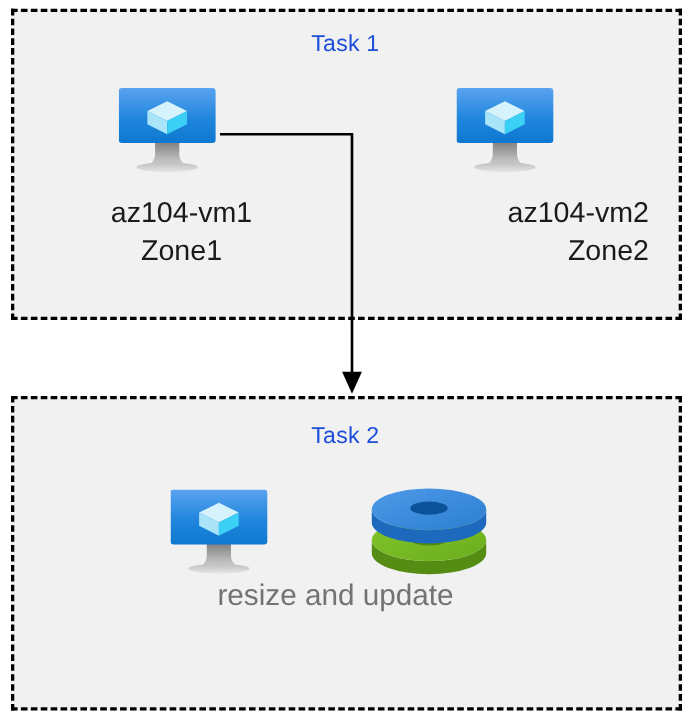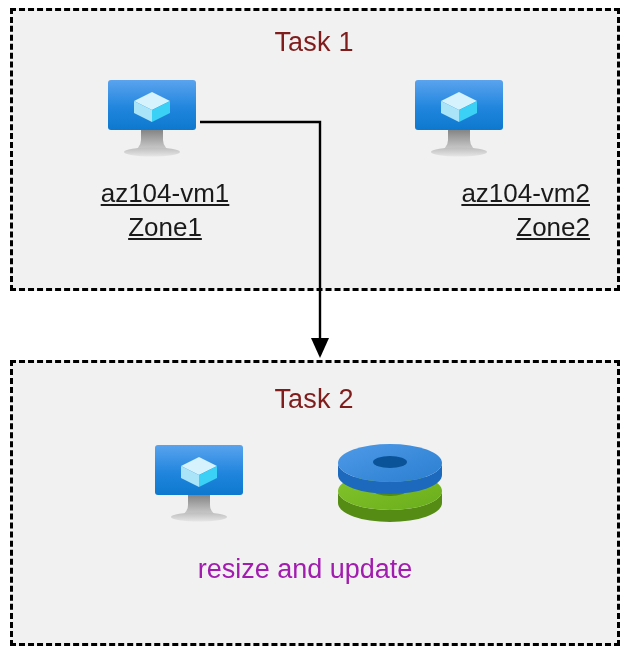--- a/index.html
+++ b/index.html
@@ -32,22 +32,22 @@
     border: 3px dashed #000000;
   }
   #task1-box { left: 10px;  top: 8px;   width: 610px; height: 283px; }
   #task2-box { left: 10px;  top: 360px; width: 610px; height: 286px; }
 
   .task-title {
     position: absolute;
     left: 0;
     width: 100%;
     text-align: center;
-    color: #7f1d1d;
-    font-size: 27px;
+    color: #1d4ed8;
+    font-size: 21px;
     line-height: 1;
     letter-spacing: 0.2px;
     font-family: "Liberation Sans", sans-serif;
   }
   #task1-title { top: 29px; }
   #task2-title { top: 386px; }
 
   
   .vm-icon { position: absolute; }
   .vm-icon svg { display: block; }
@@ -58,32 +58,31 @@
 
   
   .node-label {
     position: absolute;
     text-align: center;
     color: #1a1a1a;
     font-size: 26px;
     line-height: 1.32;
     font-family: "Liberation Sans", sans-serif;
     white-space: pre-line;
-    text-decoration: underline;
   }
   #vm1-label { left: 40px;  top: 176px; width: 250px; }
   #vm2-label { left: 340px; top: 176px; width: 250px; text-align: right; }
 
   #task2-caption {
     position: absolute;
     left: 60px;
-    top: 553px;
+    top: 525px;
     width: 490px;
     text-align: center;
-    color: #a21caf;
+    color: #737373;
     font-size: 27px;
     line-height: 1.2;
     font-family: "Liberation Sans", sans-serif;
   }
 
   
   #connector {
     position: absolute;
     left: 200px;
     top: 110px;

